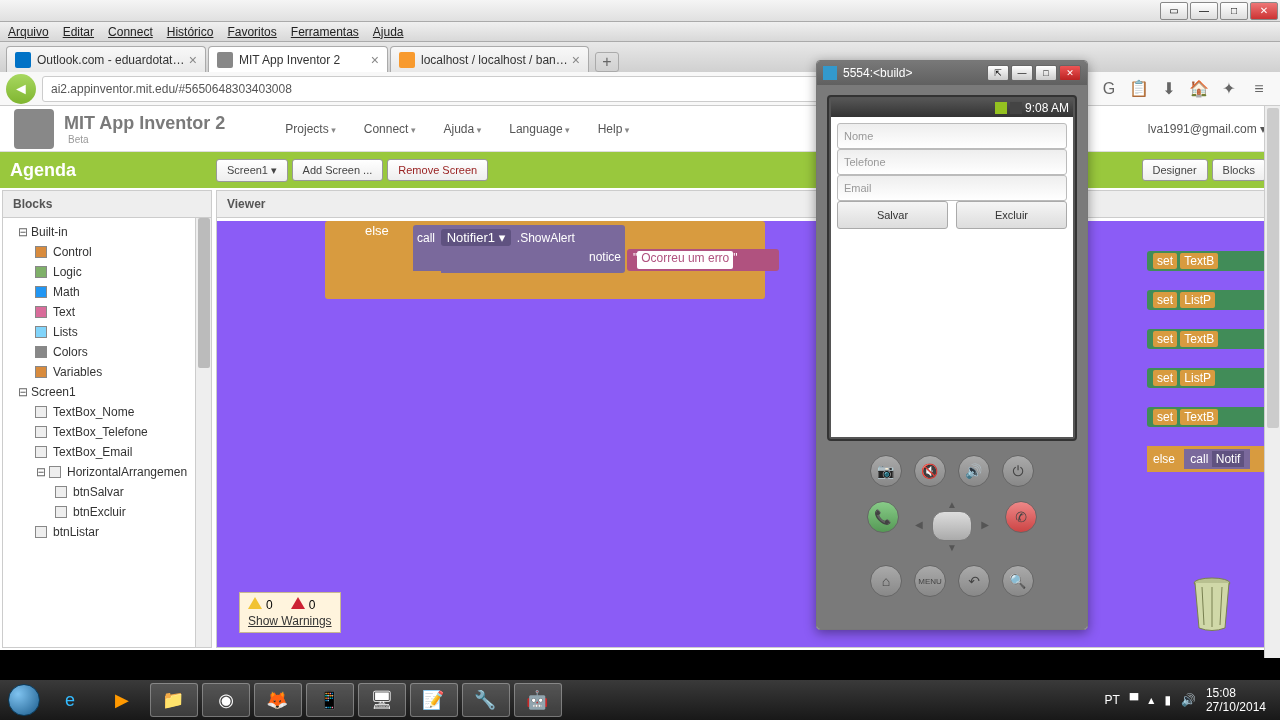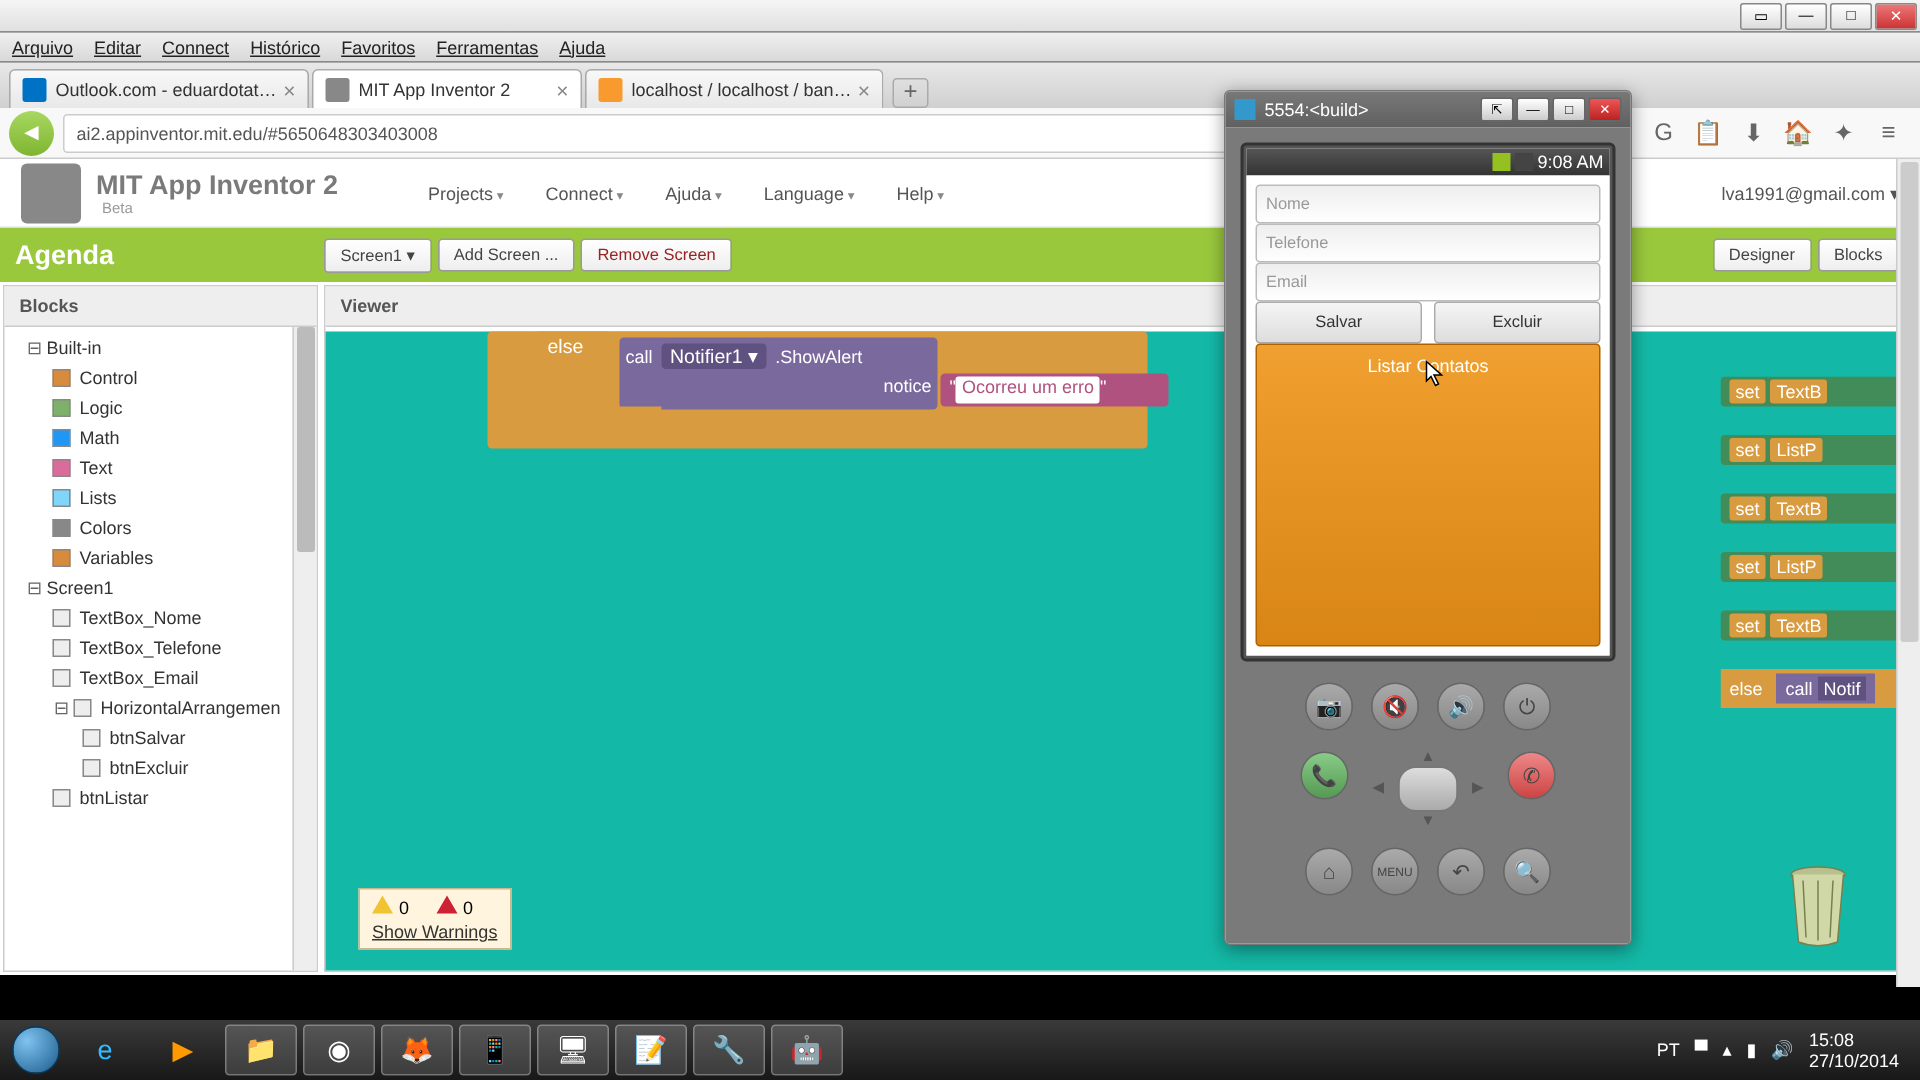--- a/index.html
+++ b/index.html
@@ -56,21 +56,21 @@
 .expander{width:12px;text-align:center;color:#666;margin-right:2px}
 .swatch{width:12px;height:12px;margin-right:6px;border:1px solid #888}
 .blk-green{background:#7fb069}.blk-blue{background:#2196f3}.blk-pink{background:#d96c9a}.blk-skyblue{background:#81d4fa}.blk-grey{background:#888}.blk-orange{background:#d88b3d}.blk-purple{background:#7e6a9e}.blk-none{background:#eee}
 
 .scroller{position:absolute;right:0;top:0;width:16px;height:100%;background:#eee;border-left:1px solid #ccc}
 .thumb{position:absolute;left:2px;width:12px;background:#bbb;border-radius:2px}
 
 
 .viewer{flex:1;border:1px solid #ccc;margin:2px;position:relative;background:#fff}
 .viewer-title{background:#eee;padding:6px 10px;color:#555;font-weight:bold;border-bottom:1px solid #ccc}
-.canvas{position:absolute;top:30px;left:0;right:0;bottom:0;background:#14b8a6}
+.canvas{position:absolute;top:30px;left:0;right:0;bottom:0;background:#8b5cf6}
 
 
 .blk{position:absolute;color:#fff;font-size:13px;border-radius:3px}
 .blk.orange{background:#d89b3f}
 .blk.purple{background:#7a699c}
 .blk.darkpurple{background:#5f5280}
 .blk.magenta{background:#b0527f}
 .slot{position:absolute;background:#d89b3f}
 
 
@@ -357,26 +357,20 @@
           <div class="sb-ico" style="background:#444"></div>
           <span>9:08 AM</span>
         </div>
         <div class="app-area">
           <div class="tinput">Nome</div>
           <div class="tinput">Telefone</div>
           <div class="tinput">Email</div>
           <div class="btn-row">
             <div class="abtn">Salvar</div>
             <div class="abtn">Excluir</div>
-          </div>
-          <div class="abtn orange" style="position:relative">
-            <span>Listar Contatos</span>
-            <svg class="cursor" style="position:absolute;left:112px;top:10px" viewBox="0 0 14 18">
-                <path d="M1 1 L1 14 L4 11 L7 17 L9 16 L6 10 L11 10 Z" fill="#fff" stroke="#000"></path>
-              </svg>
           </div>
         </div>
       </div>
     </div>
     <div class="hwrow">
       <div class="hwbtn">📷</div>
       <div class="hwbtn">🔇</div>
       <div class="hwbtn">🔊</div>
       <div class="hwbtn">⏻</div>
     </div>

